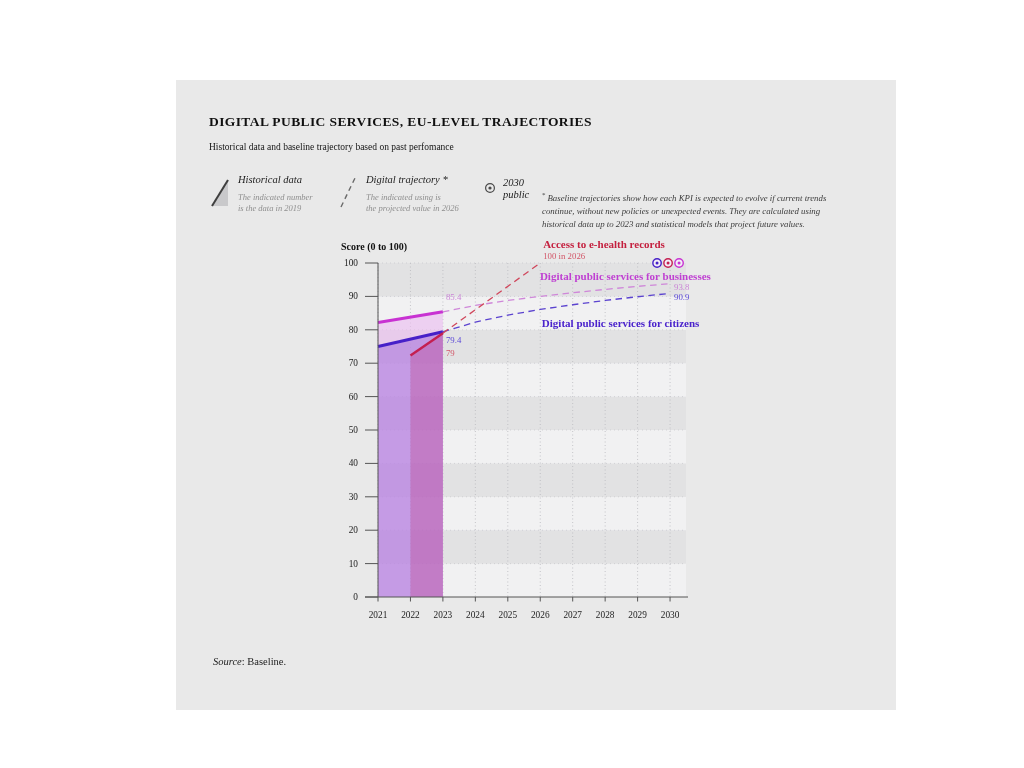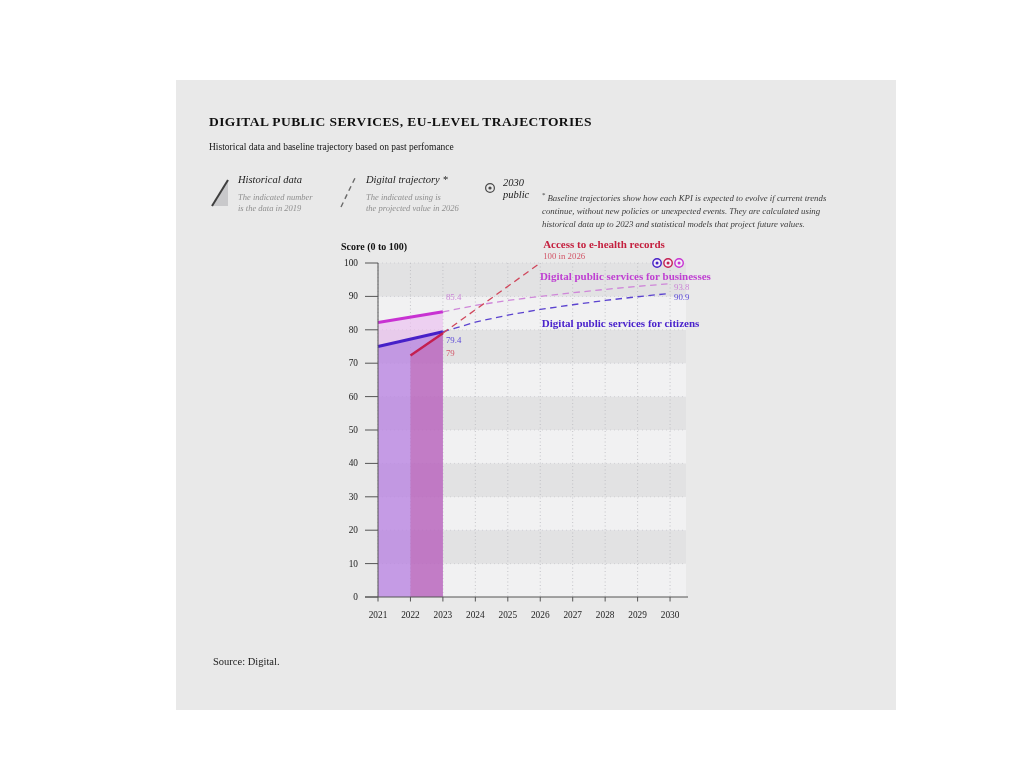--- a/index.html
+++ b/index.html
@@ -10,21 +10,21 @@
          letter-spacing:.4px;color:#101010;white-space:nowrap;}
   .subtitle{position:absolute;left:33px;top:62px;font-size:9.5px;font-weight:normal;color:#141414;}
   .leg-item{position:absolute;display:flex;gap:7px;align-items:flex-end;}
   .leg-label{font-style:italic;font-size:10.5px;color:#1c1c1c;line-height:1.1;}
   .leg-sub{font-size:8.5px;color:#8f8f8f;line-height:1.3;margin-top:6px;font-style:italic;}
   .footnote{position:absolute;left:366px;top:90px;width:302px;font-style:italic;
             font-size:8.8px;color:#3c3c3c;line-height:1.5;margin-top:20px;}
   .footnote sup{font-style:normal;font-size:7px;margin-right:2px;}
   .chart-wrap{position:absolute;left:154px;top:150px;width:420px;height:400px;}
   .source{position:absolute;left:37px;top:576px;font-size:10.5px;color:#1c1c1c;}
-  .source .pfx{margin-top:26px;}
+  .source .pfx{font-style:italic;margin-top:26px;}
   
   text{font-family:"Liberation Serif",serif;}
   .ax{font-size:9.3px;fill:#222;}
   .ylab{font-size:10px;font-weight:bold;fill:#111;}
   .sname{font-size:11px;font-weight:bold;}
   .vlab{font-size:8.8px;}
   .ann{font-size:8.8px;}
 </style>
 </head>
 <body>
@@ -180,16 +180,16 @@
         <text x="275.15000000000003" y="388" class="ax" fill="#222222" text-anchor="middle">2028</text>
         <line x1="307.6" y1="367" x2="307.6" y2="371.5" stroke="#555555" stroke-width="1"></line>
         <text x="307.6" y="388" class="ax" fill="#222222" text-anchor="middle">2029</text>
         <line x1="340.05" y1="367" x2="340.05" y2="371.5" stroke="#555555" stroke-width="1"></line>
         <text x="340.05" y="388" class="ax" fill="#222222" text-anchor="middle">2030</text>
         <text x="11" y="20" class="ylab" fill="#111" text-anchor="start" font-weight="bold">Score (0 to 100)</text>
       </svg>
   </div>
 
   <div class="source">
-    <span class="pfx">Source</span><span>: Digital.</span>
+    <span class="pfx">Source</span><span>: Baseline.</span>
   </div>
 
 </div>
 
 </body></html>

